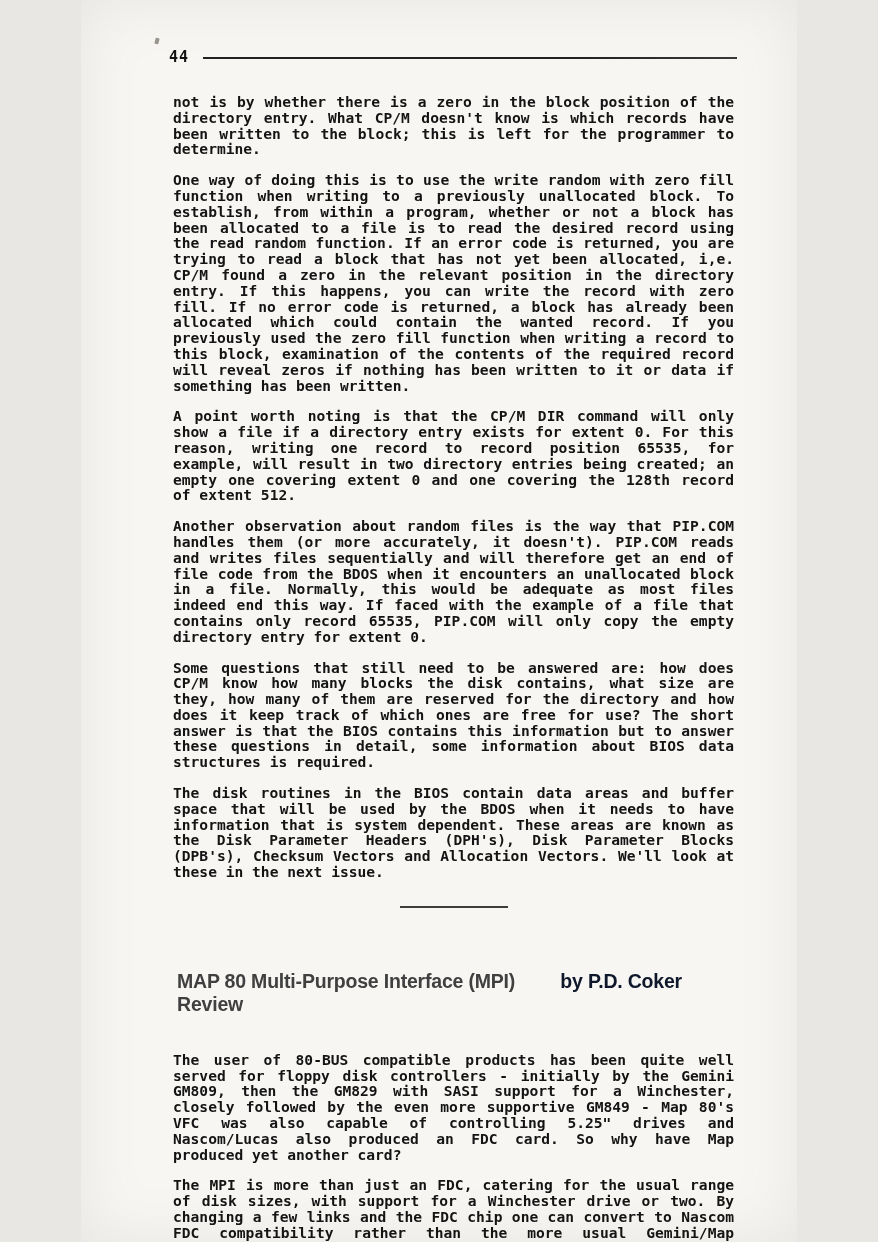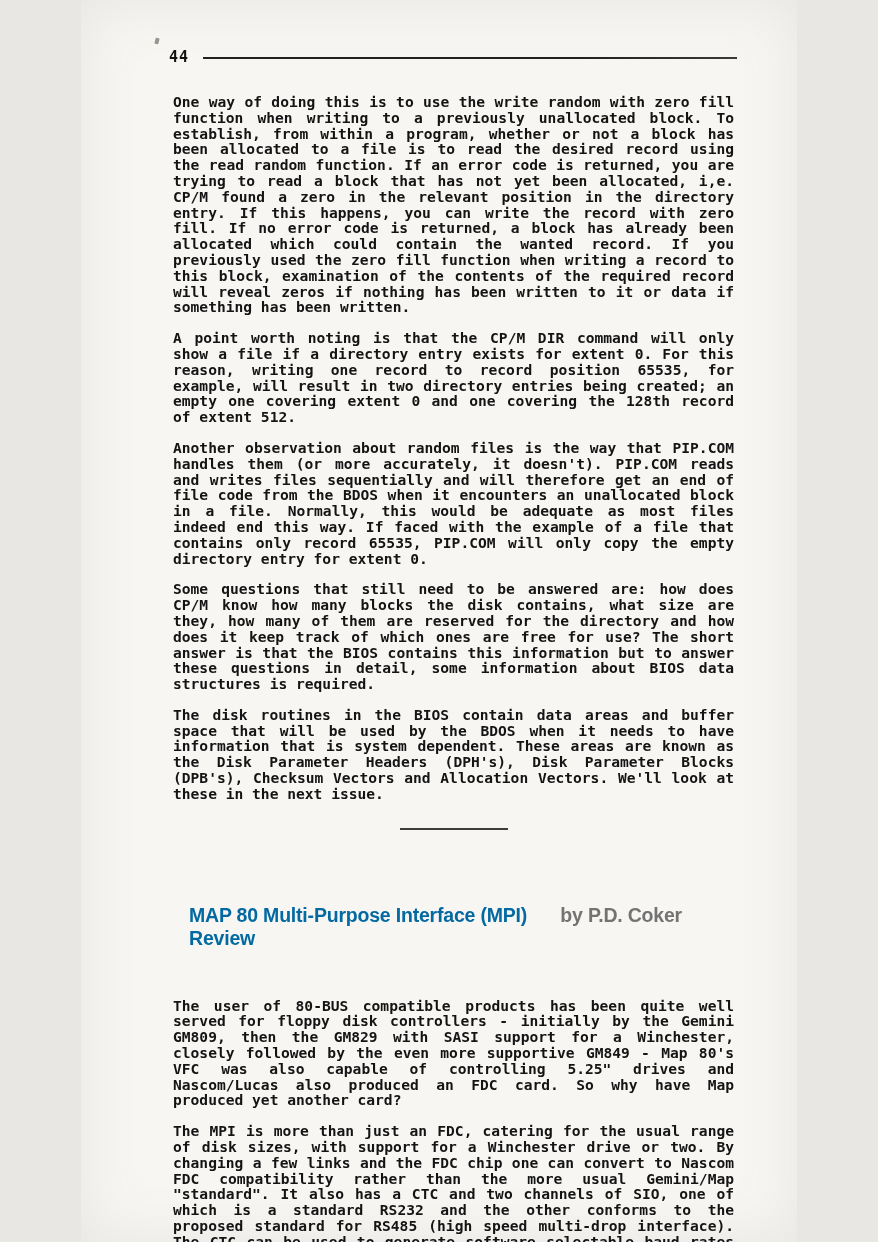--- a/index.html
+++ b/index.html
@@ -77,49 +77,50 @@
   .article-head {
     display: flex;
     align-items: baseline;
     margin-top: 58px;
   }
   .article-title {
     font-family: "Liberation Sans", "DejaVu Sans", sans-serif;
     font-weight: 700;
     font-size: 19.5px;
     letter-spacing: -0.2px;
-    margin: 16px;
-    color: #0369a1;
+    margin: 4px;
+    color: #404040;
   }
   .article-byline {
     font-family: "Liberation Sans", "DejaVu Sans", sans-serif;
     font-weight: 700;
     font-size: 19.5px;
     letter-spacing: -0.2px;
     margin-left: auto;
     margin-right: 52px;
-    color: #737373;
+    color: #0f172a;
     white-space: nowrap;
   }
   .article-head + p { margin-top: 32px; }
 </style>
 </head>
 <body>
 
 <div class="page">
 
   <span class="scan-speck"></span>
 
   <div class="page-header">
     <span class="page-num">44</span>
     <div class="top-rule"></div>
   </div>
 
   <div class="body-col">
 
+    <p>not is by whether there is a zero in the block position of the directory entry. What CP/M doesn't know is which records have been written to the block; this is left for the programmer to determine.</p>
     <p>One way of doing this is to use the write random with zero fill function when writing to a previously unallocated block.  To establish, from within a program, whether or not a block has been allocated to a file is to read the desired record using the read random function.  If an error code is returned, you are trying to read a block that has not yet been allocated, i,e. CP/M found a zero in the relevant position in the directory entry.  If this happens, you can write the record with zero fill.  If no error code is returned, a block has already been allocated which could contain the wanted record.  If you previously used the zero fill function when writing a record to this block, examination of the contents of the required record will reveal zeros if nothing has been written to it or data if something has been written.</p>
     <p>A point worth noting is that the CP/M DIR command will only show a file if a directory entry exists for extent 0.  For this reason, writing one record to record position 65535, for example, will result in two directory entries being created; an empty one covering extent 0 and one covering the 128th record of extent 512.</p>
     <p>Another observation about random files is the way that PIP.COM handles them (or more accurately, it doesn't).  PIP.COM reads and writes files sequentially and will therefore get an end of file code from the BDOS when it encounters an unallocated block in a file.  Normally, this would be adequate as most files indeed end this way.  If faced with the example of a file that contains only record 65535, PIP.COM will only copy the empty directory entry for extent 0.</p>
 
 
     <p>Some questions that still need to be answered are: how does CP/M know how many blocks the disk contains, what size are they, how many of them are reserved for the directory and how does it keep track of which ones are free for use?  The short answer is that the BIOS contains this information but to answer these questions in detail, some information about BIOS data structures is required.</p>
     <p>The disk routines in the BIOS contain data areas and buffer space that will be used by the BDOS when it needs to have information that is system dependent.  These areas are known as the Disk Parameter Headers (DPH's), Disk Parameter Blocks (DPB's), Checksum Vectors and Allocation Vectors.  We'll look at these in the next issue.</p>
 
     <div class="section-divider"></div>
 

